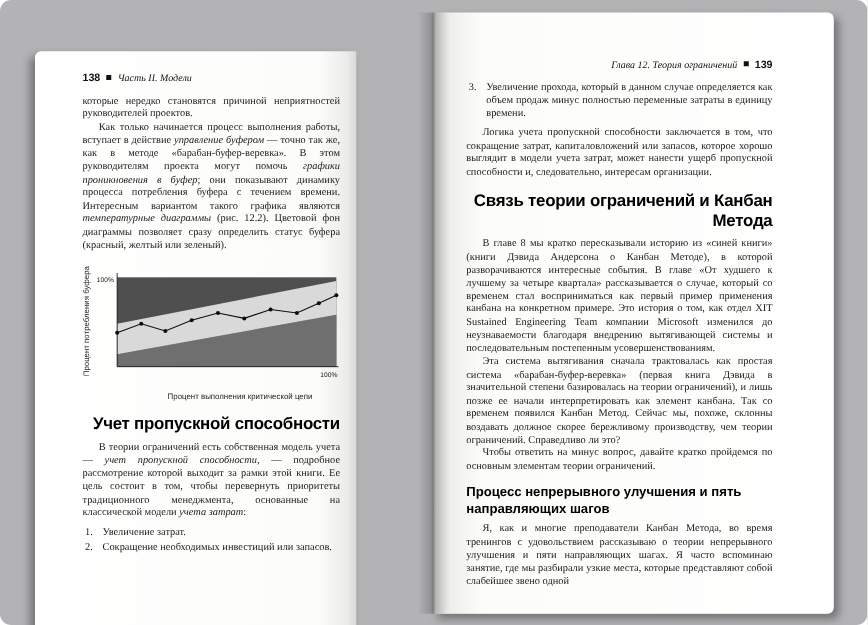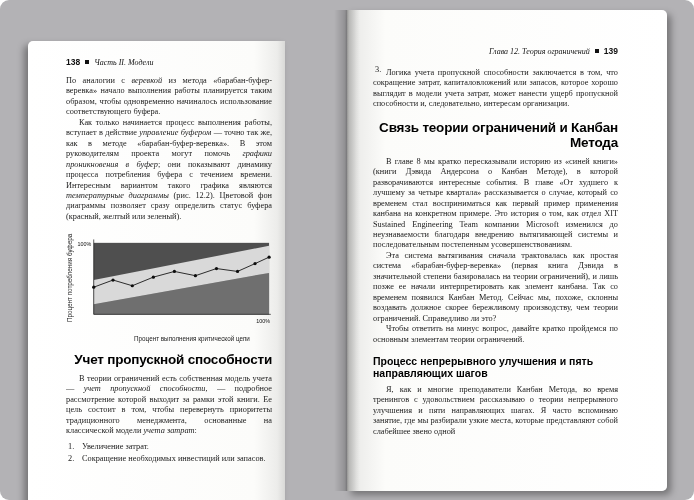--- a/index.html
+++ b/index.html
@@ -50,21 +50,21 @@
 
   <div class="page left">
     <div class="inner">
       <div class="header">
         <span class="pagenum">138</span>
         <span class="sq"></span>
         <span class="running">Часть II. Модели</span>
       </div>
 
       <div class="bodytext indent-rest">
-          <p><span>По аналогии с </span><span class="it">веревкой</span><span> из метода «барабан-буфер-веревка» начало выполнения работы планируется таким образом, чтобы одновременно начиналось использование соответствующего буфера.</span></p>
+          <p><span>которые нередко становятся причиной неприятностей руководителей проектов.</span></p>
           <p><span>Как только начинается процесс выполнения работы, вступает в действие </span><span class="it">управление буфером</span><span> — точно так же, как в методе «барабан-буфер-веревка». В этом руководителям проекта могут помочь </span><span class="it">графики проникновения в буфер</span><span>; они показывают динамику процесса потребления буфера с течением времени. Интересным вариантом такого графика являются </span><span class="it">температурные диаграммы</span><span> (рис. 12.2). Цветовой фон диаграммы позволяет сразу определить статус буфера (красный, желтый или зеленый).</span></p>
         </div>
 
       <div class="figure">
         <div class="chart-row">
           <div class="ylabel">Процент потребления буфера</div>
           <svg width="232" height="104" viewBox="0 0 232 104">
             <g transform="translate(22,6)">
               <rect id="zone-top" x="0" y="0" width="206" height="84" fill="#4f4f4f"></rect>
               <polygon id="zone-bottom" points="0.0,72.2 206.0,35.3 206,84 0,84" fill="#6f6f6f"></polygon>
@@ -110,21 +110,21 @@
 
   <div class="page right">
     <div class="inner">
       <div class="header right-side">
         <span class="running">Глава 12. Теория ограничений</span>
         <span class="sq"></span>
         <span class="pagenum">139</span>
       </div>
 
       <div class="li">
-        <span class="num">3.</span>
+        <span class="num">3.</span><span>Увеличение прохода, который в данном случае определяется как объем продаж минус полностью переменные затраты в единицу времени.</span>
       </div>
       <div class="gap"></div>
 
       <div class="bodytext indent-all">
           <p><span>Логика учета пропускной способности заключается в том, что сокращение затрат, капиталовложений или запасов, которое хорошо выглядит в модели учета затрат, может нанести ущерб пропускной способности и, следовательно, интересам организации.</span></p>
         </div>
 
       <h2 class="big">Связь теории ограничений и Канбан Метода</h2>
 
       <div class="bodytext indent-all">

